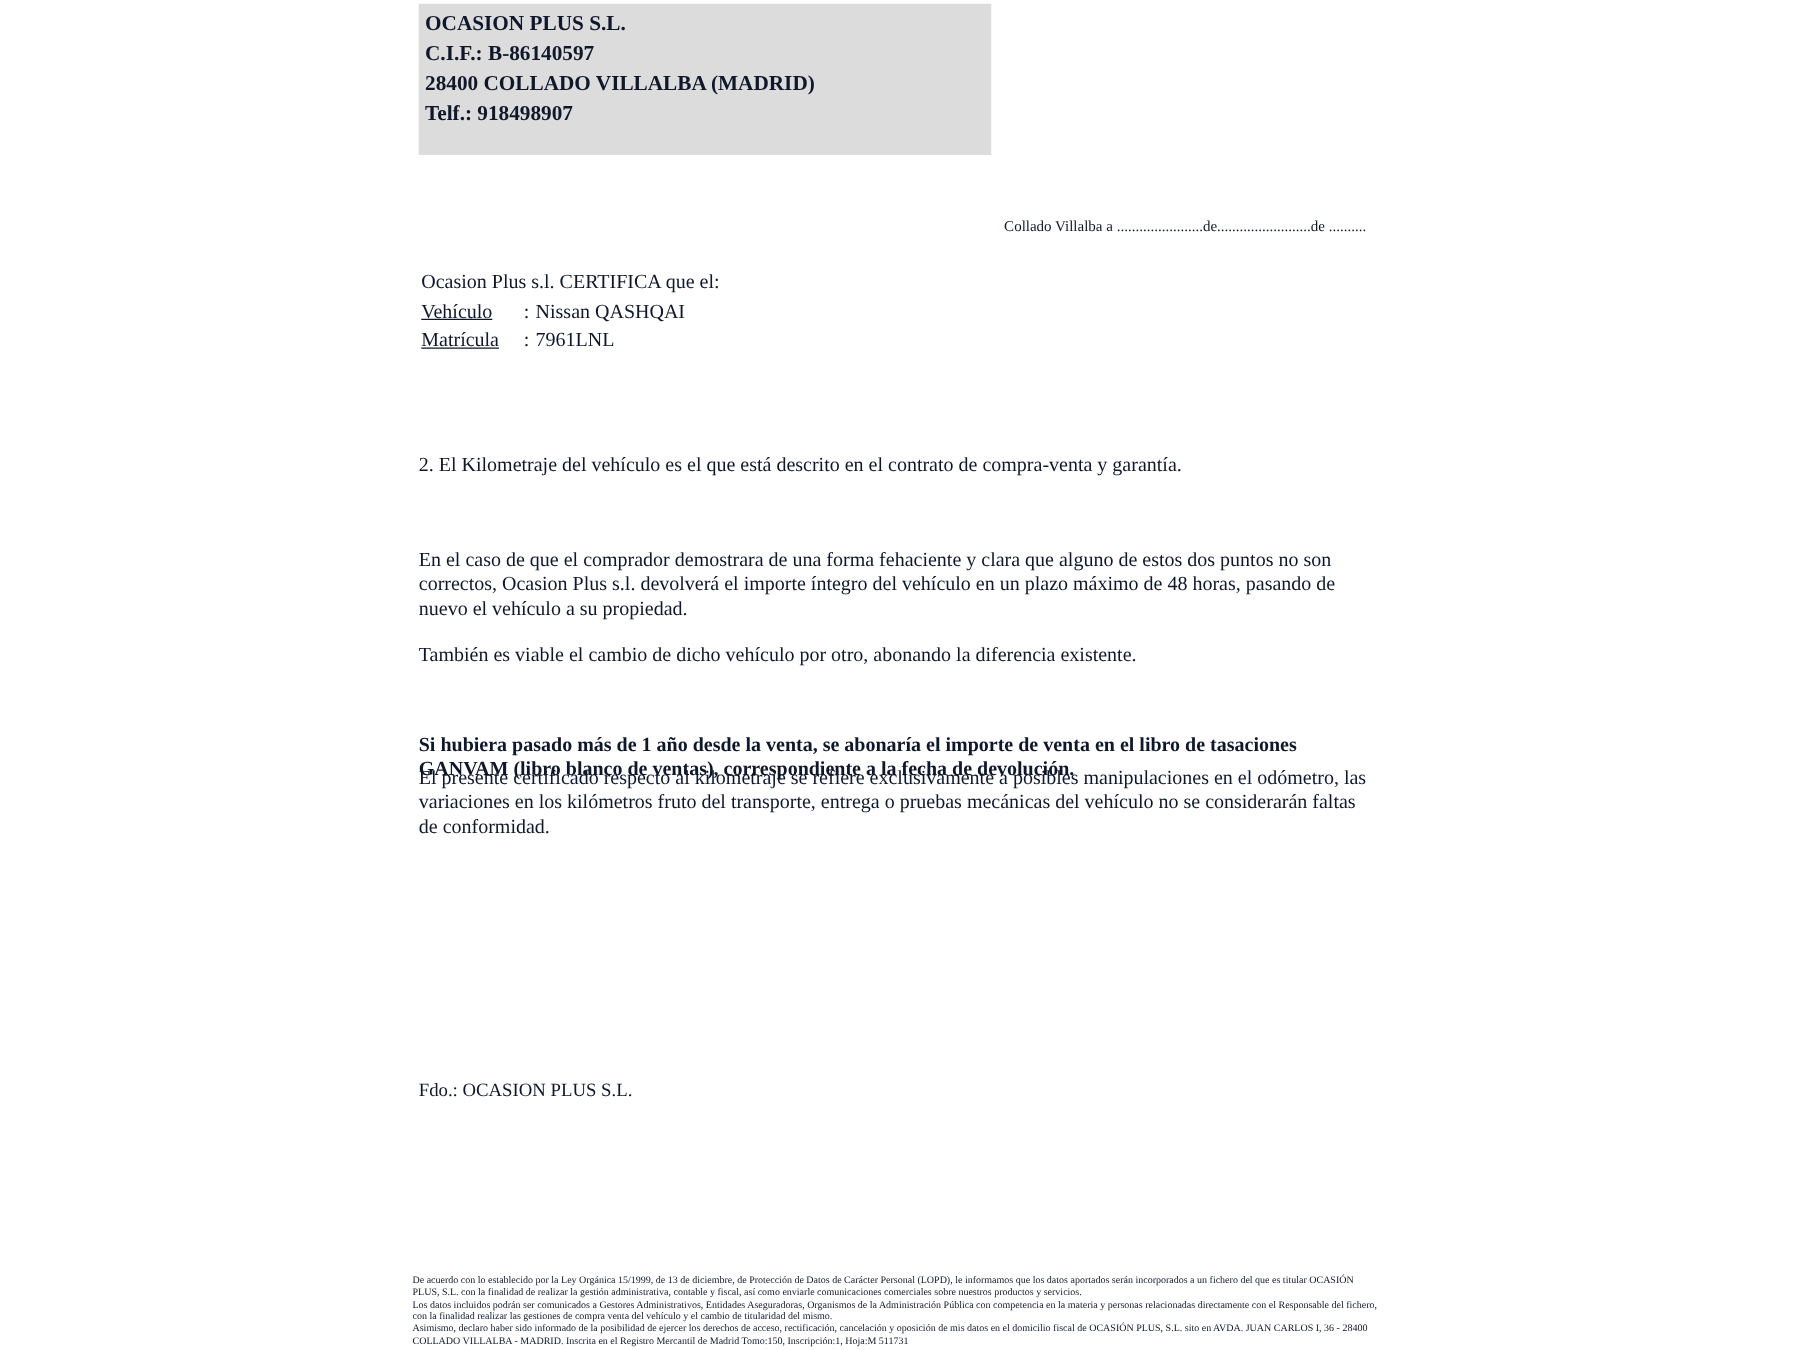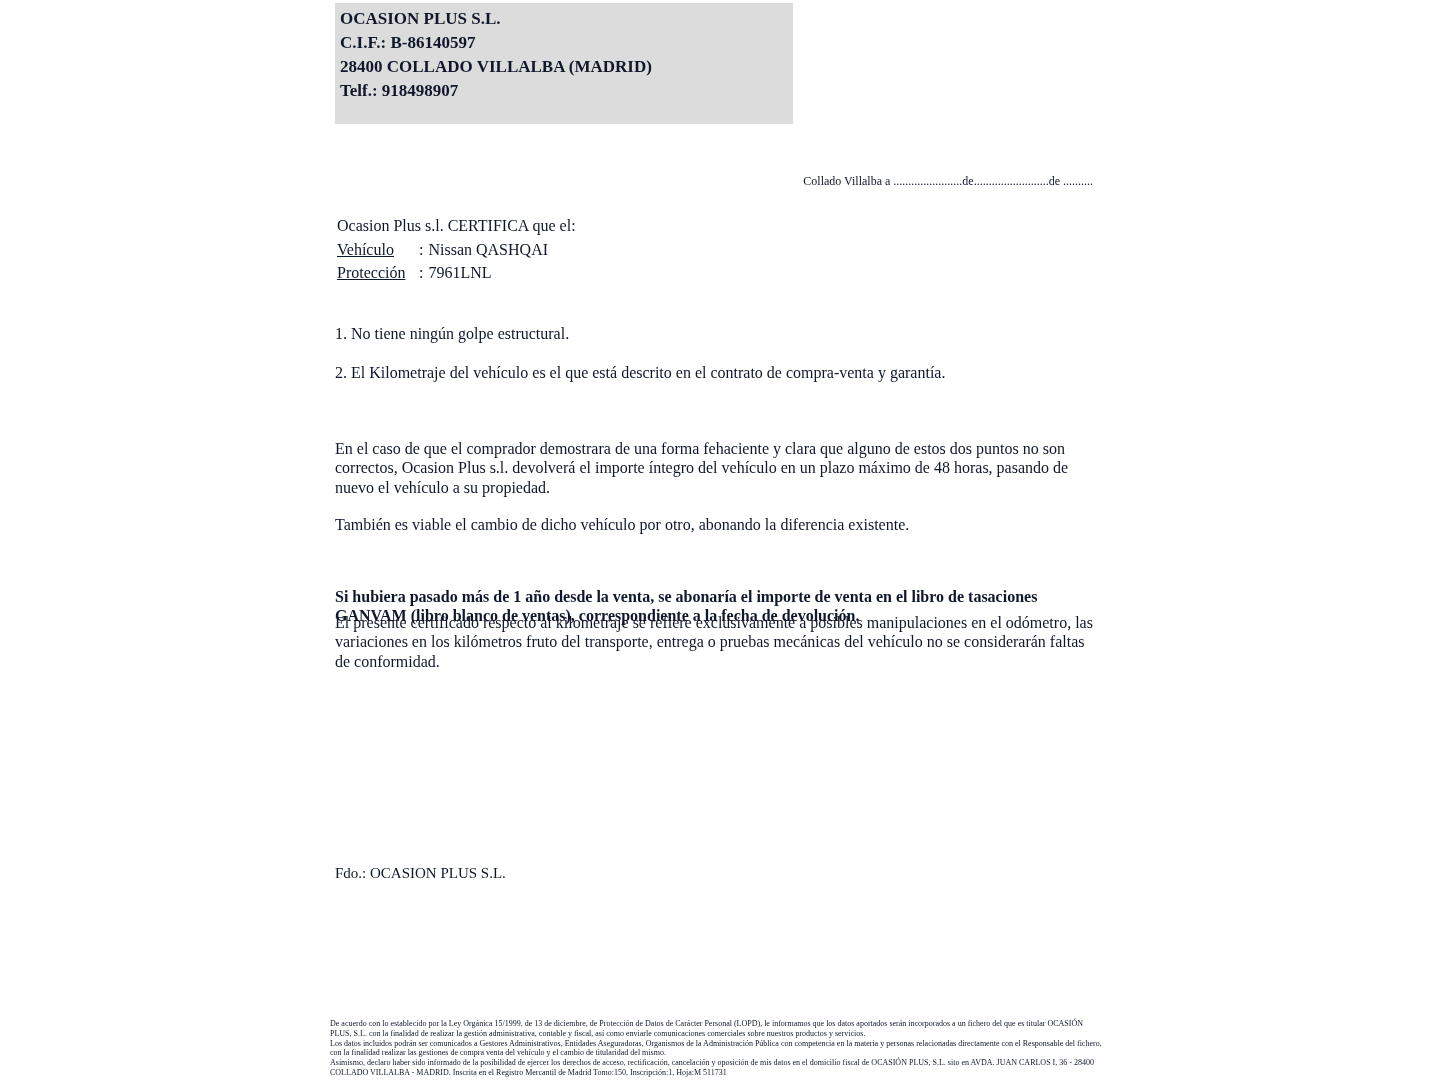--- a/index.html
+++ b/index.html
@@ -115,25 +115,24 @@
   </div>
 
   <div class="date-line">Collado Villalba a .......................de.........................de ..........</div>
 
   <div class="cert-block">
     <div>Ocasion Plus s.l. CERTIFICA que el:</div>
     <div>
       <span class="field-label">Vehículo</span><span class="field-sep">:</span><span class="field-value">Nissan QASHQAI</span>
     </div>
     <div>
-      <span class="field-label">Protección</span><span class="field-sep">:</span><span class="field-value">7961LNL</span>
+      <span class="field-label">Matrícula</span><span class="field-sep">:</span><span class="field-value">7961LNL</span>
     </div>
   </div>
 
-  <div class="point point-1">1. No tiene ningún golpe estructural.</div>
   <div class="point point-2">2. El Kilometraje del vehículo es el que está descrito en el contrato de compra-venta y garantía.</div>
 
   <div class="para para-a">En el caso de que el comprador demostrara de una forma fehaciente y clara que alguno de estos dos puntos no son correctos, Ocasion Plus s.l. devolverá el importe íntegro del vehículo en un plazo máximo de 48 horas, pasando de nuevo el vehículo a su propiedad.</div>
   <div class="para para-b">También es viable el cambio de dicho vehículo por otro, abonando la diferencia existente.</div>
   <div class="para para-c">Si hubiera pasado más de 1 año desde la venta, se abonaría el importe de venta en el libro de tasaciones GANVAM (libro blanco de ventas), correspondiente a la fecha de devolución.</div>
   <div class="para para-d">El presente certificado respecto al kilometraje se refiere exclusivamente a posibles manipulaciones en el odómetro, las variaciones en los kilómetros fruto del transporte, entrega o pruebas mecánicas del vehículo no se considerarán faltas de conformidad.</div>
 
   <div class="signature-line">Fdo.: OCASION PLUS S.L.</div>
 
   <div class="legal-footer">

